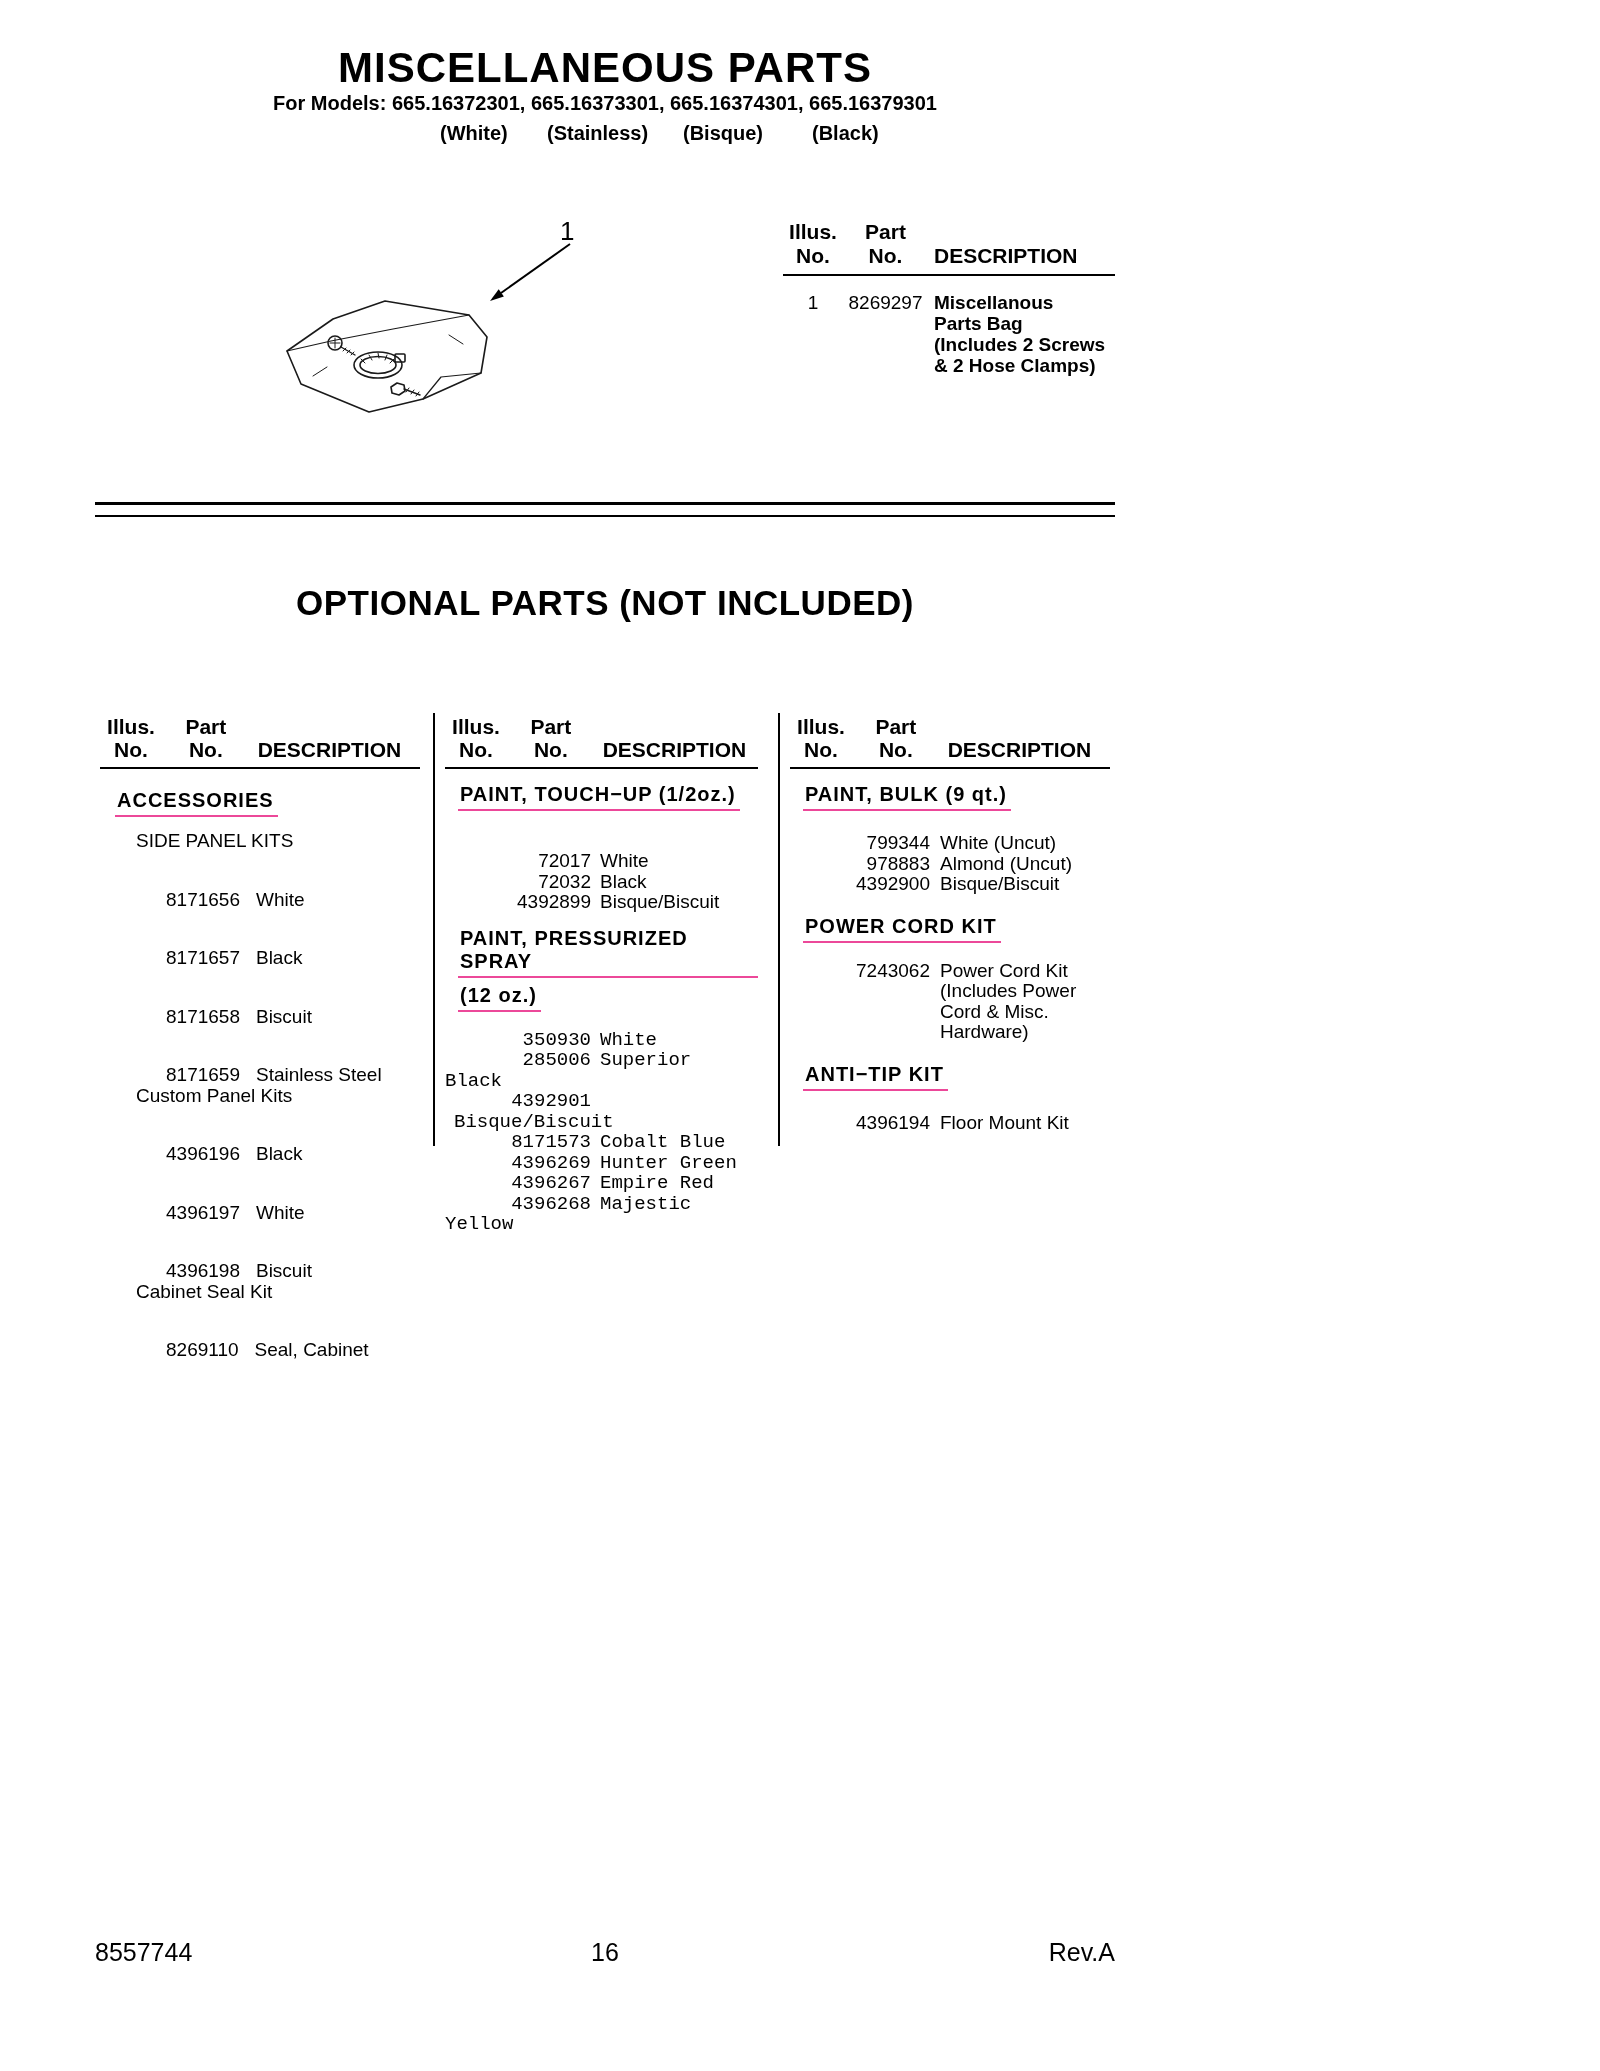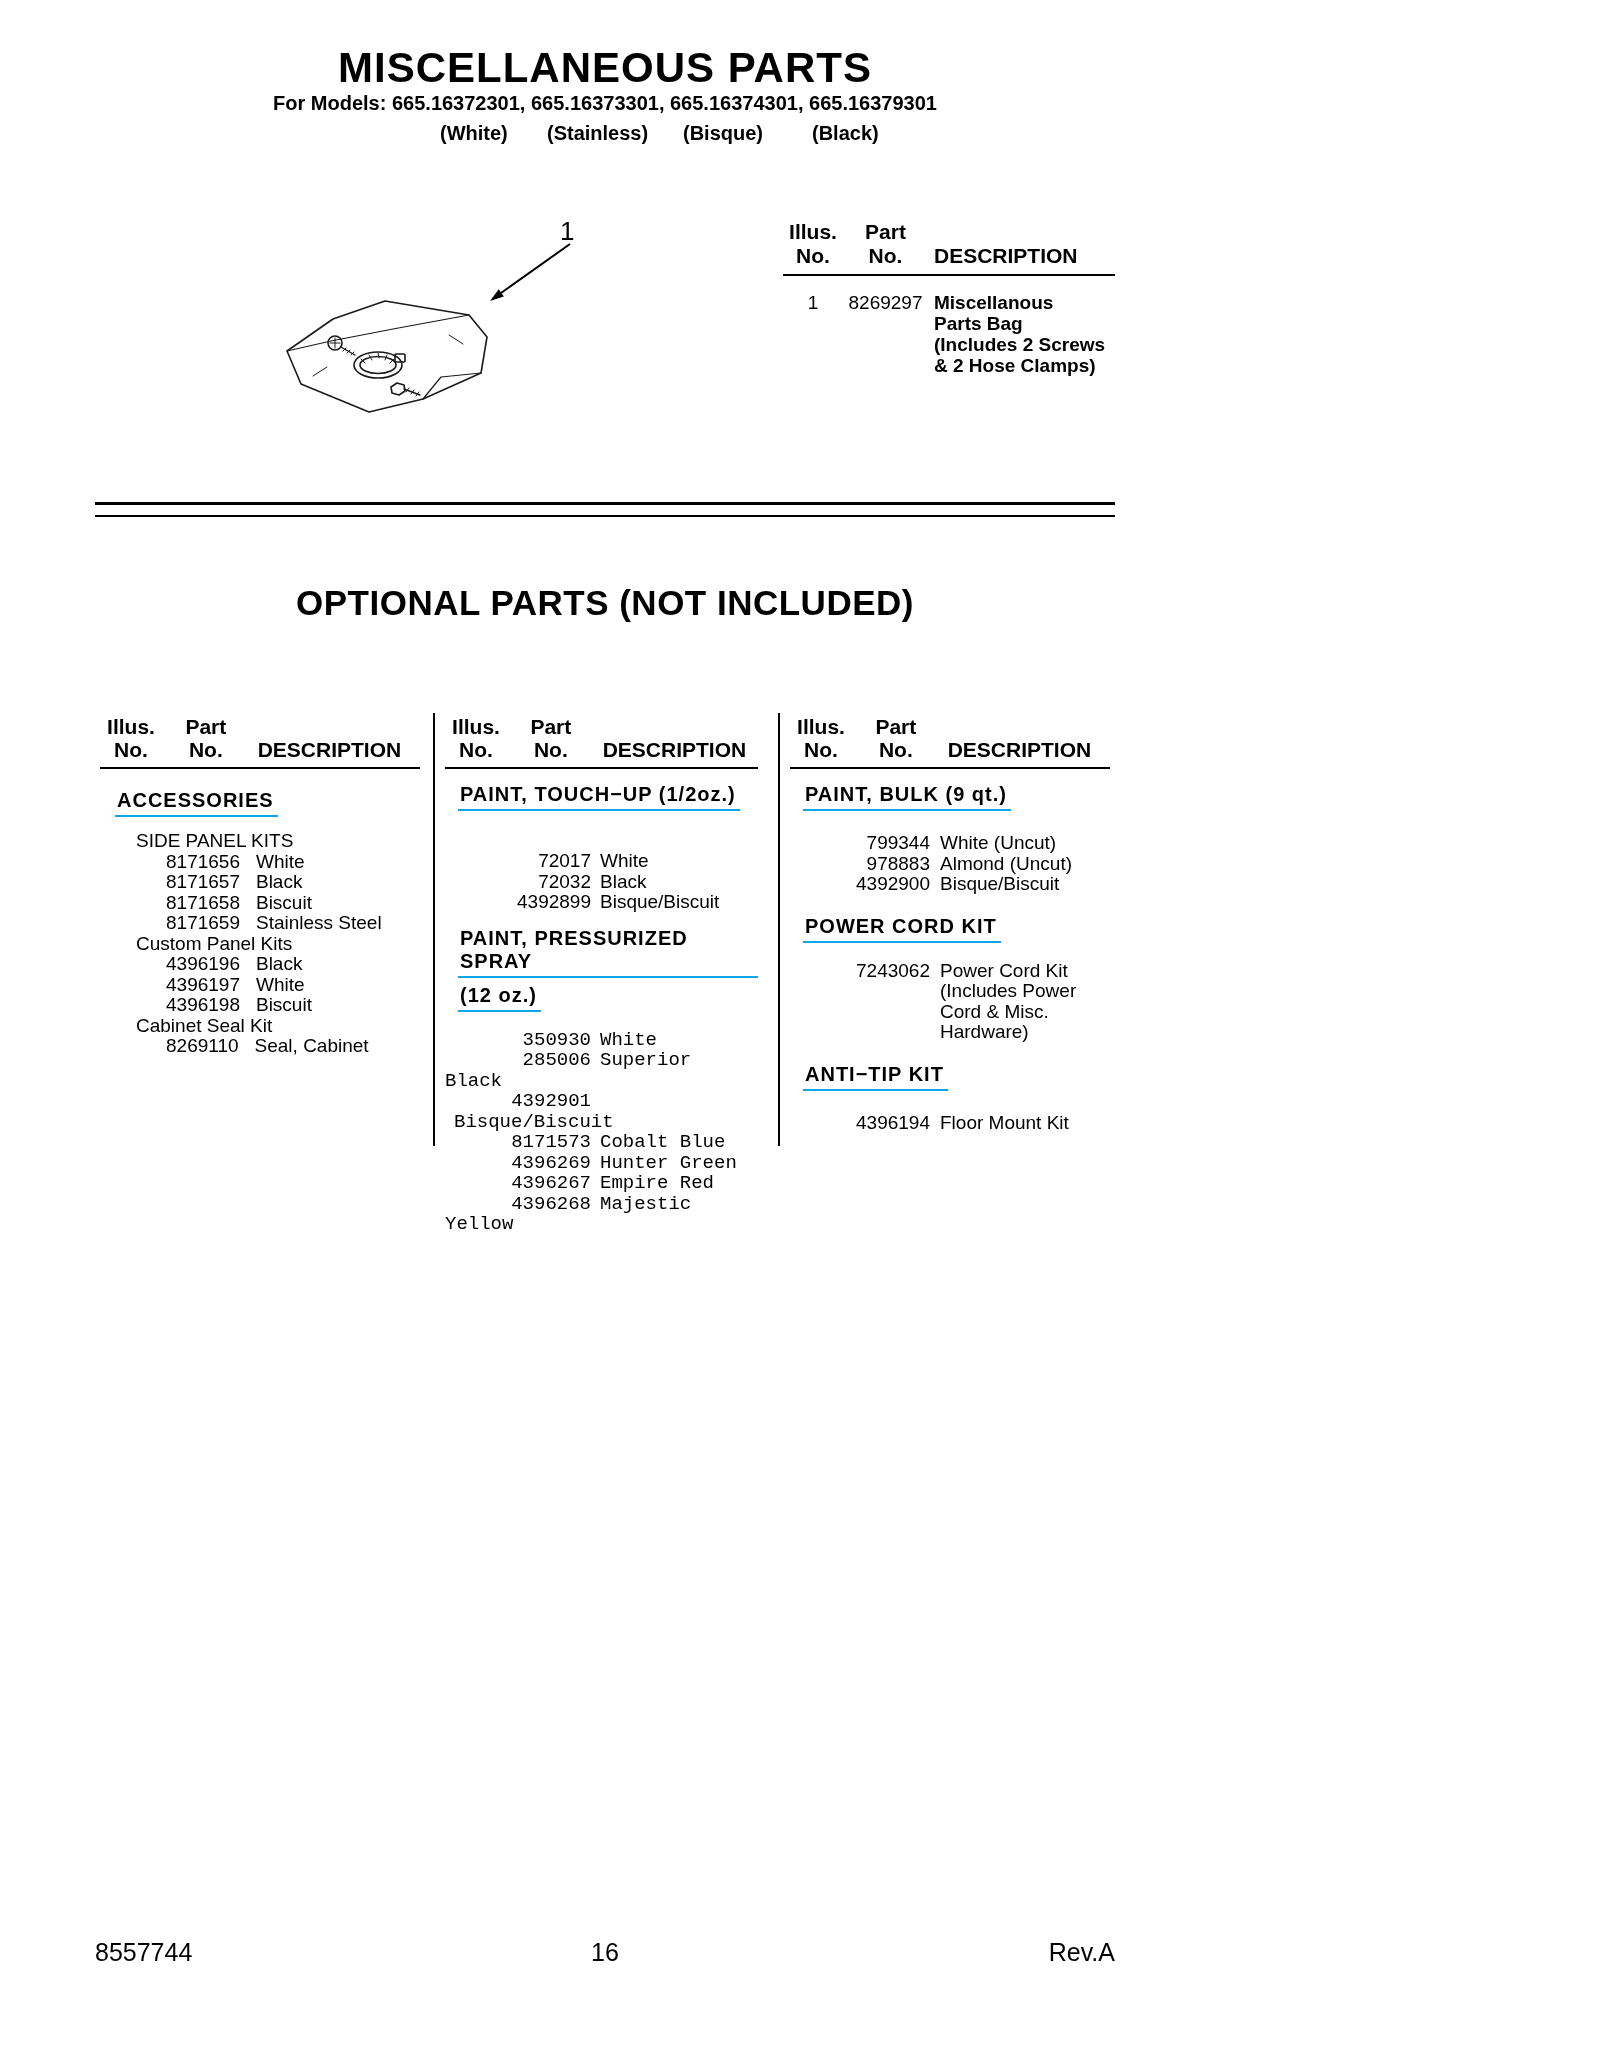--- a/index.html
+++ b/index.html
@@ -46,28 +46,28 @@
   .ch-c3{margin-left:8px;}
 
   
   #col1{left:100px;top:715px;width:320px;font-size:19px;}
   #col2{left:445px;top:715px;width:313px;font-size:19px;}
   #col3{left:790px;top:715px;width:320px;font-size:19px;}
   .vline{width:2px;background:#000;top:713px;height:433px;}
   #vline1{left:433px;} #vline2{left:778px;}
 
   .sec-head{font-weight:bold;font-size:20px;letter-spacing:1px;display:inline-block;
-    border-bottom:2px solid #0ea5e9;padding:0 4px 3px 2px;}
+    border-bottom:2px solid #ec4899;padding:0 4px 3px 2px;}
   .sec-head-wrap{margin-top:20px;margin-left:15px;}
   .sec-head-wrap2{margin-top:14px;margin-left:13px;}
   .sec-line2{margin-top:6px;}
 
   .c1-list{margin-top:14px;line-height:20.5px;}
   .c1-label{padding-left:36px;}
-  .c1-row{padding-left:66px;}
+  .c1-row{padding-left:66px;margin-top:38px;}
   .c1-part{display:inline-block;min-width:72px;}
   .c1-desc{margin-left:16px;}
 
   .rows2{line-height:20.5px;}
   .rows2a{margin-top:40px;}
   .rows2b{margin-top:18px;font-family:Liberation Mono, monospace;}
   .p2{display:inline-block;width:146px;text-align:right;}
   .d2{margin-left:9px;}
 
   .rows3{line-height:20.5px;}

